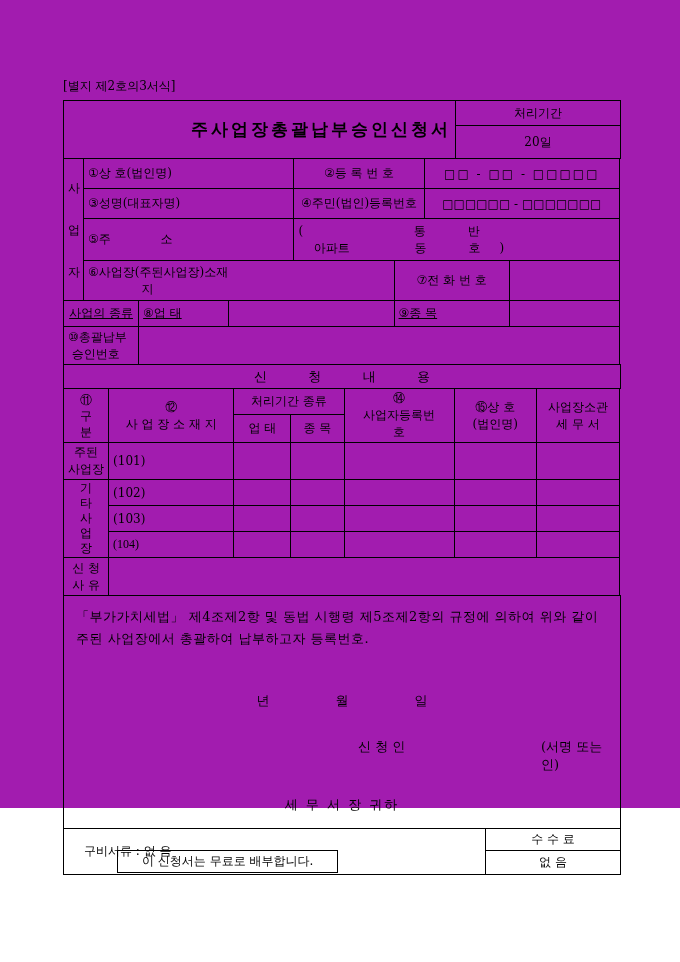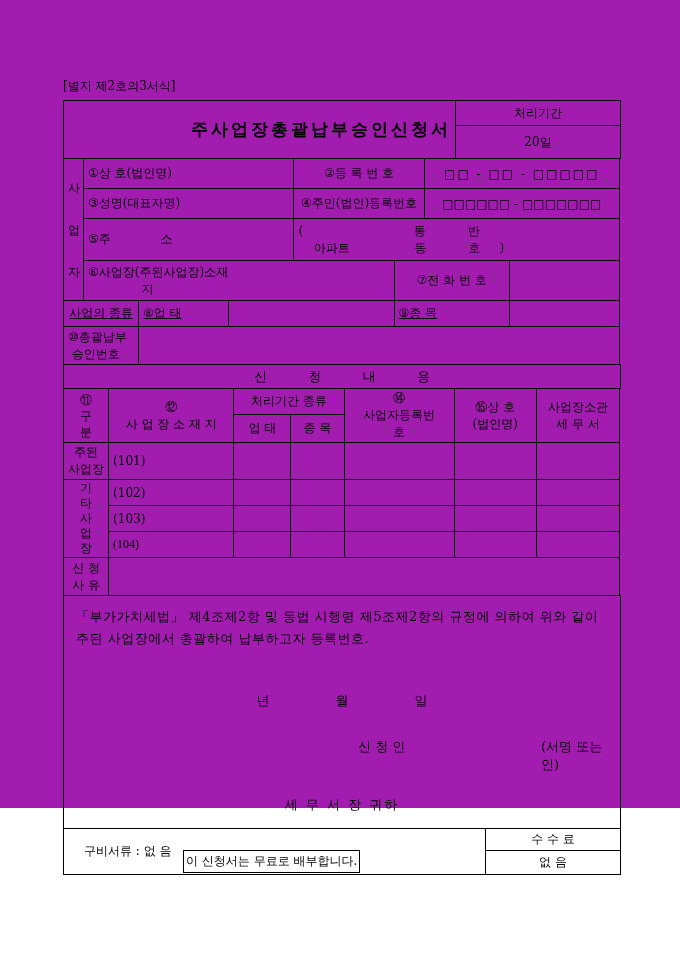--- a/index.html
+++ b/index.html
@@ -26,21 +26,21 @@
   .vhead3   { white-space:pre; text-align:center; line-height:16px; }
   .band { text-align:center; font-size:13px; white-space:pre; }
   .decl-cell { vertical-align:top; padding:10px 12px 6px 12px; font-size:13px; }
   .stmt { line-height:1.7; letter-spacing:0.5px; }
   .dateline { text-align:center; white-space:pre; margin-top:42px; font-size:13px; }
   .appline { position:relative; height:20px; margin-top:28px; font-size:13px; }
   .appline .who  { position:absolute; left:282px; top:0; }
   .appline .sign { position:absolute; left:420px; top:0;margin-left:45px; }
   .addressee { text-align:center; margin-top:38px; font-size:13px; letter-spacing:2px; }
   .footer-line { position:absolute; left:63px; top:850px; width:557px; display:flex; align-items:center; }
-  .footer-box { border:1px solid #000; padding:2px 2px; font-size:12px; margin-left:120px; white-space:nowrap; }
+  .footer-box { border:1px solid #000; padding:2px 24px; font-size:12px; margin-left:54px; white-space:nowrap; }
   .paper-spec { font-size:11px; margin-left:26px; white-space:nowrap; }
   .boxes { letter-spacing:2px; }
 </style>
 </head>
 <body>
 
 <div class="page">
 
   <div class="form-code">[별지 제2호의3서식]</div>
 

